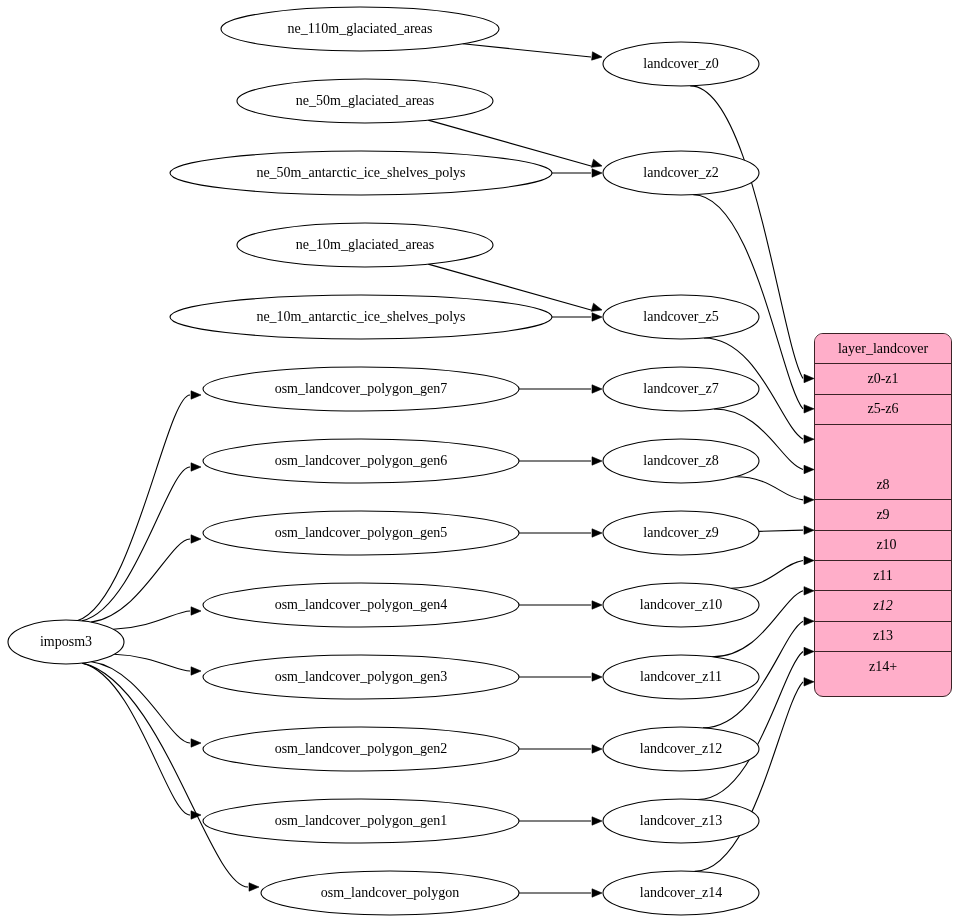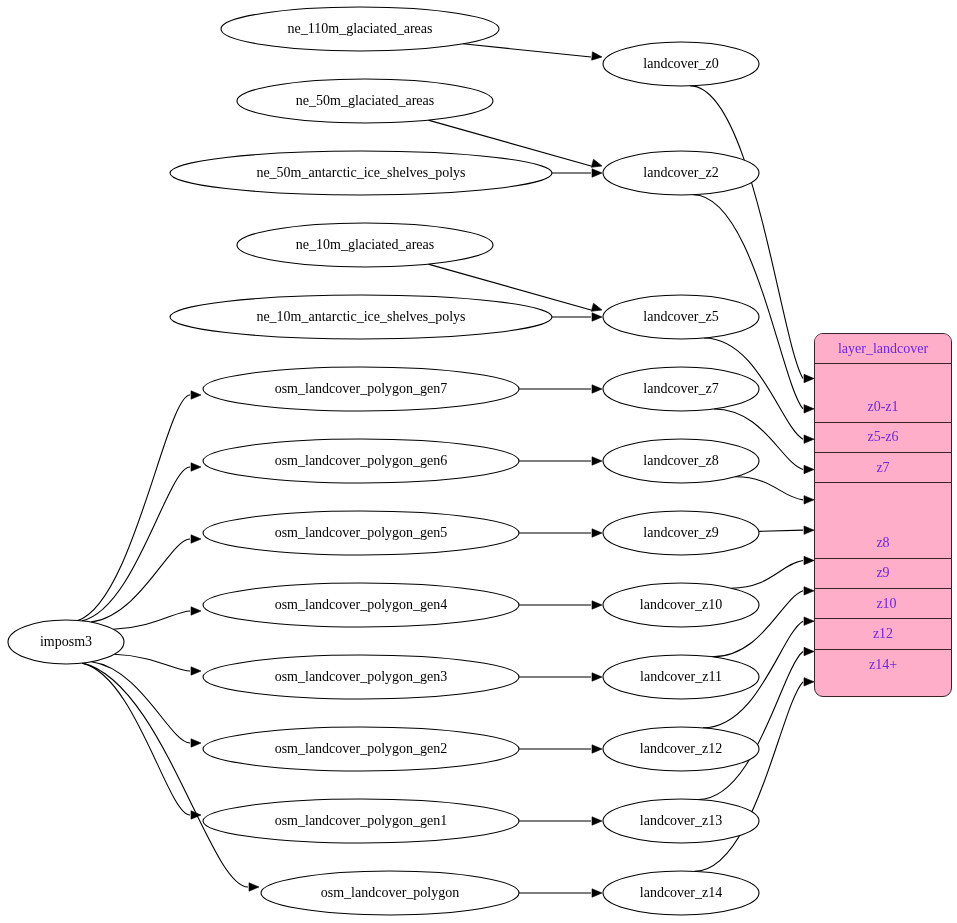--- a/index.html
+++ b/index.html
@@ -59,21 +59,21 @@
   }
   #layer-table .table-row {
     box-sizing: border-box;
     display: flex;
     align-items: center;
     justify-content: center;
     background: #ffaec9;
     border-bottom: 1.4px solid #3b2226;
     font-family: "Liberation Serif", "DejaVu Serif", serif;
     font-size: 14px;
-    color: #6d28d9;
+    color: #000000;
     white-space: nowrap;
   }
   #layer-table .table-row:last-child {
     border-bottom: none;
   }
   #layer-table .table-header {
     font-size: 14px;
   }
 </style>
 </head>
@@ -247,23 +247,24 @@
         </g>
         <g>
           <ellipse class="node-ellipse-shape" cx="681" cy="893" rx="78" ry="22"></ellipse>
           <text class="node-label" x="681" y="894">landcover_z14</text>
         </g>
       </g>
   </svg>
 
   <div id="layer-table" style="left: 814px; top: 333px; width: 138px; height: 364px;">
       <div class="table-row table-header" style="height: 30.3333px;">layer_landcover</div>
-      <div class="table-row" style="height: 30.3333px; margin-top: 28px;">z0-z1</div>
+      <div class="table-row" style="height: 30.3333px;">z0-z1</div>
       <div class="table-row" style="height: 30.3333px;">z5-z6</div>
-      <div class="table-row" style="height: 30.3333px;">z7</div>
       <div class="table-row" style="height: 30.3333px; margin-top: 45px;">z8</div>
       <div class="table-row" style="height: 30.3333px;">z9</div>
       <div class="table-row" style="height: 30.3333px; padding-left: 7px;">z10</div>
-      <div class="table-row" style="height: 30.3333px;">z12</div>
+      <div class="table-row" style="height: 30.3333px;">z11</div>
+      <div class="table-row" style="height: 30.3333px; font-style: italic;">z12</div>
+      <div class="table-row" style="height: 30.3333px;">z13</div>
       <div class="table-row" style="height: 30.3333px;">z14+</div>
     </div>
 
 </div>
 
 </body></html>

